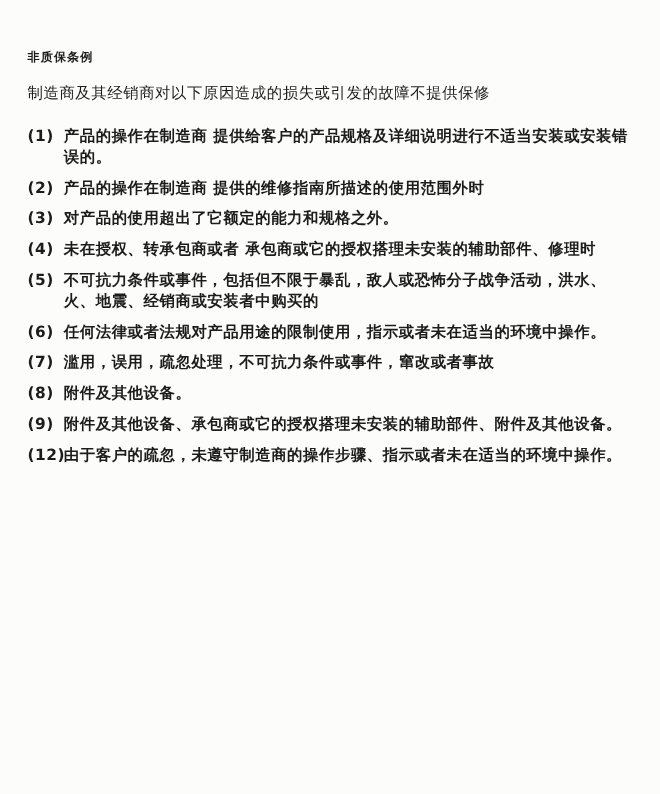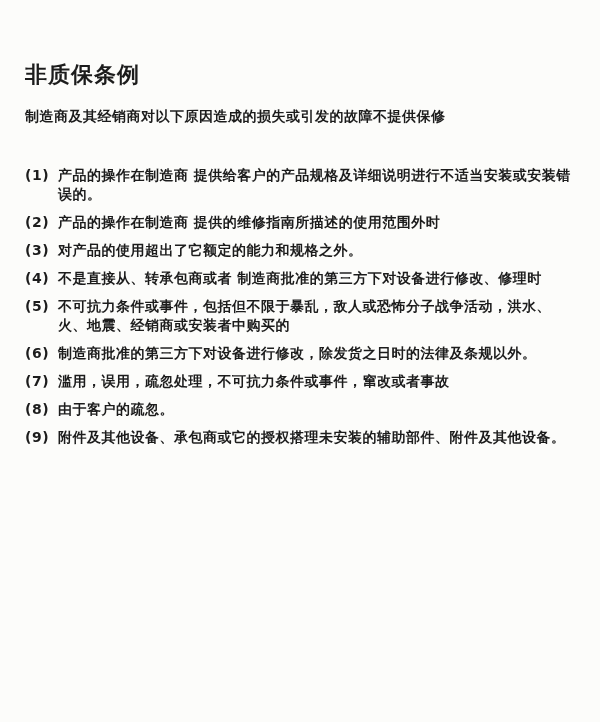--- a/index.html
+++ b/index.html
@@ -13,30 +13,30 @@
     font-family: "DejaVu Sans", "Liberation Sans", sans-serif;
     color: #1c1c1c;
     overflow: hidden;
   }
   .doc {
     padding: 44px 25px 0 25px;
     box-sizing: border-box;
     width: 600px;
   }
   .doc-title {
-    font-size: 22px;
+    font-size: 11px;
     font-weight: 700;
     letter-spacing: 1px;
-    margin: 16px 0 17px 0;
+    margin: 0 0 17px 0;
   }
   .doc-intro {
     font-size: 14px;
-    font-weight: 700;
+    font-weight: 400;
     letter-spacing: 0.5px;
-    margin: 0 0 40px 0;
+    margin: 0 0 20px 0;
     line-height: 19px;
   }
   .clause-list {
     margin: 0;
     padding: 0;
   }
   .clause-item {
     display: flex;
     align-items: flex-start;
     font-size: 14px;
@@ -75,45 +75,49 @@
       <span class="clause-text">产品的操作在制造商 提供的维修指南所描述的使用范围外时</span>
     </div>
 
     <div class="clause-item">
       <span class="clause-num">(3)</span>
       <span class="clause-text">对产品的使用超出了它额定的能力和规格之外。</span>
     </div>
 
     <div class="clause-item">
       <span class="clause-num">(4)</span>
-      <span class="clause-text">不是直接从、转承包商或者 制造商批准的第三方下对设备进行修改、修理时</span>
+      <span class="clause-text">未在授权、转承包商或者 承包商或它的授权搭理未安装的辅助部件、修理时</span>
     </div>
 
     <div class="clause-item">
       <span class="clause-num">(5)</span>
       <span class="clause-text">不可抗力条件或事件，包括但不限于暴乱，敌人或恐怖分子战争活动，洪水、火、地震、经销商或安装者中购买的</span>
     </div>
 
     <div class="clause-item">
       <span class="clause-num">(6)</span>
-      <span class="clause-text">制造商批准的第三方下对设备进行修改，除发货之日时的法律及条规以外。</span>
+      <span class="clause-text">任何法律或者法规对产品用途的限制使用，指示或者未在适当的环境中操作。</span>
     </div>
 
     <div class="clause-item">
       <span class="clause-num">(7)</span>
       <span class="clause-text">滥用，误用，疏忽处理，不可抗力条件或事件，窜改或者事故</span>
     </div>
 
     <div class="clause-item">
       <span class="clause-num">(8)</span>
-      <span class="clause-text">由于客户的疏忽。</span>
+      <span class="clause-text">附件及其他设备。</span>
     </div>
 
     <div class="clause-item">
       <span class="clause-num">(9)</span>
       <span class="clause-text">附件及其他设备、承包商或它的授权搭理未安装的辅助部件、附件及其他设备。</span>
     </div>
 
 
 
+    <div class="clause-item">
+      <span class="clause-num">(12)</span>
+      <span class="clause-text">由于客户的疏忽，未遵守制造商的操作步骤、指示或者未在适当的环境中操作。</span>
+    </div>
 
   </div>
 </div>
 
 </body></html>

